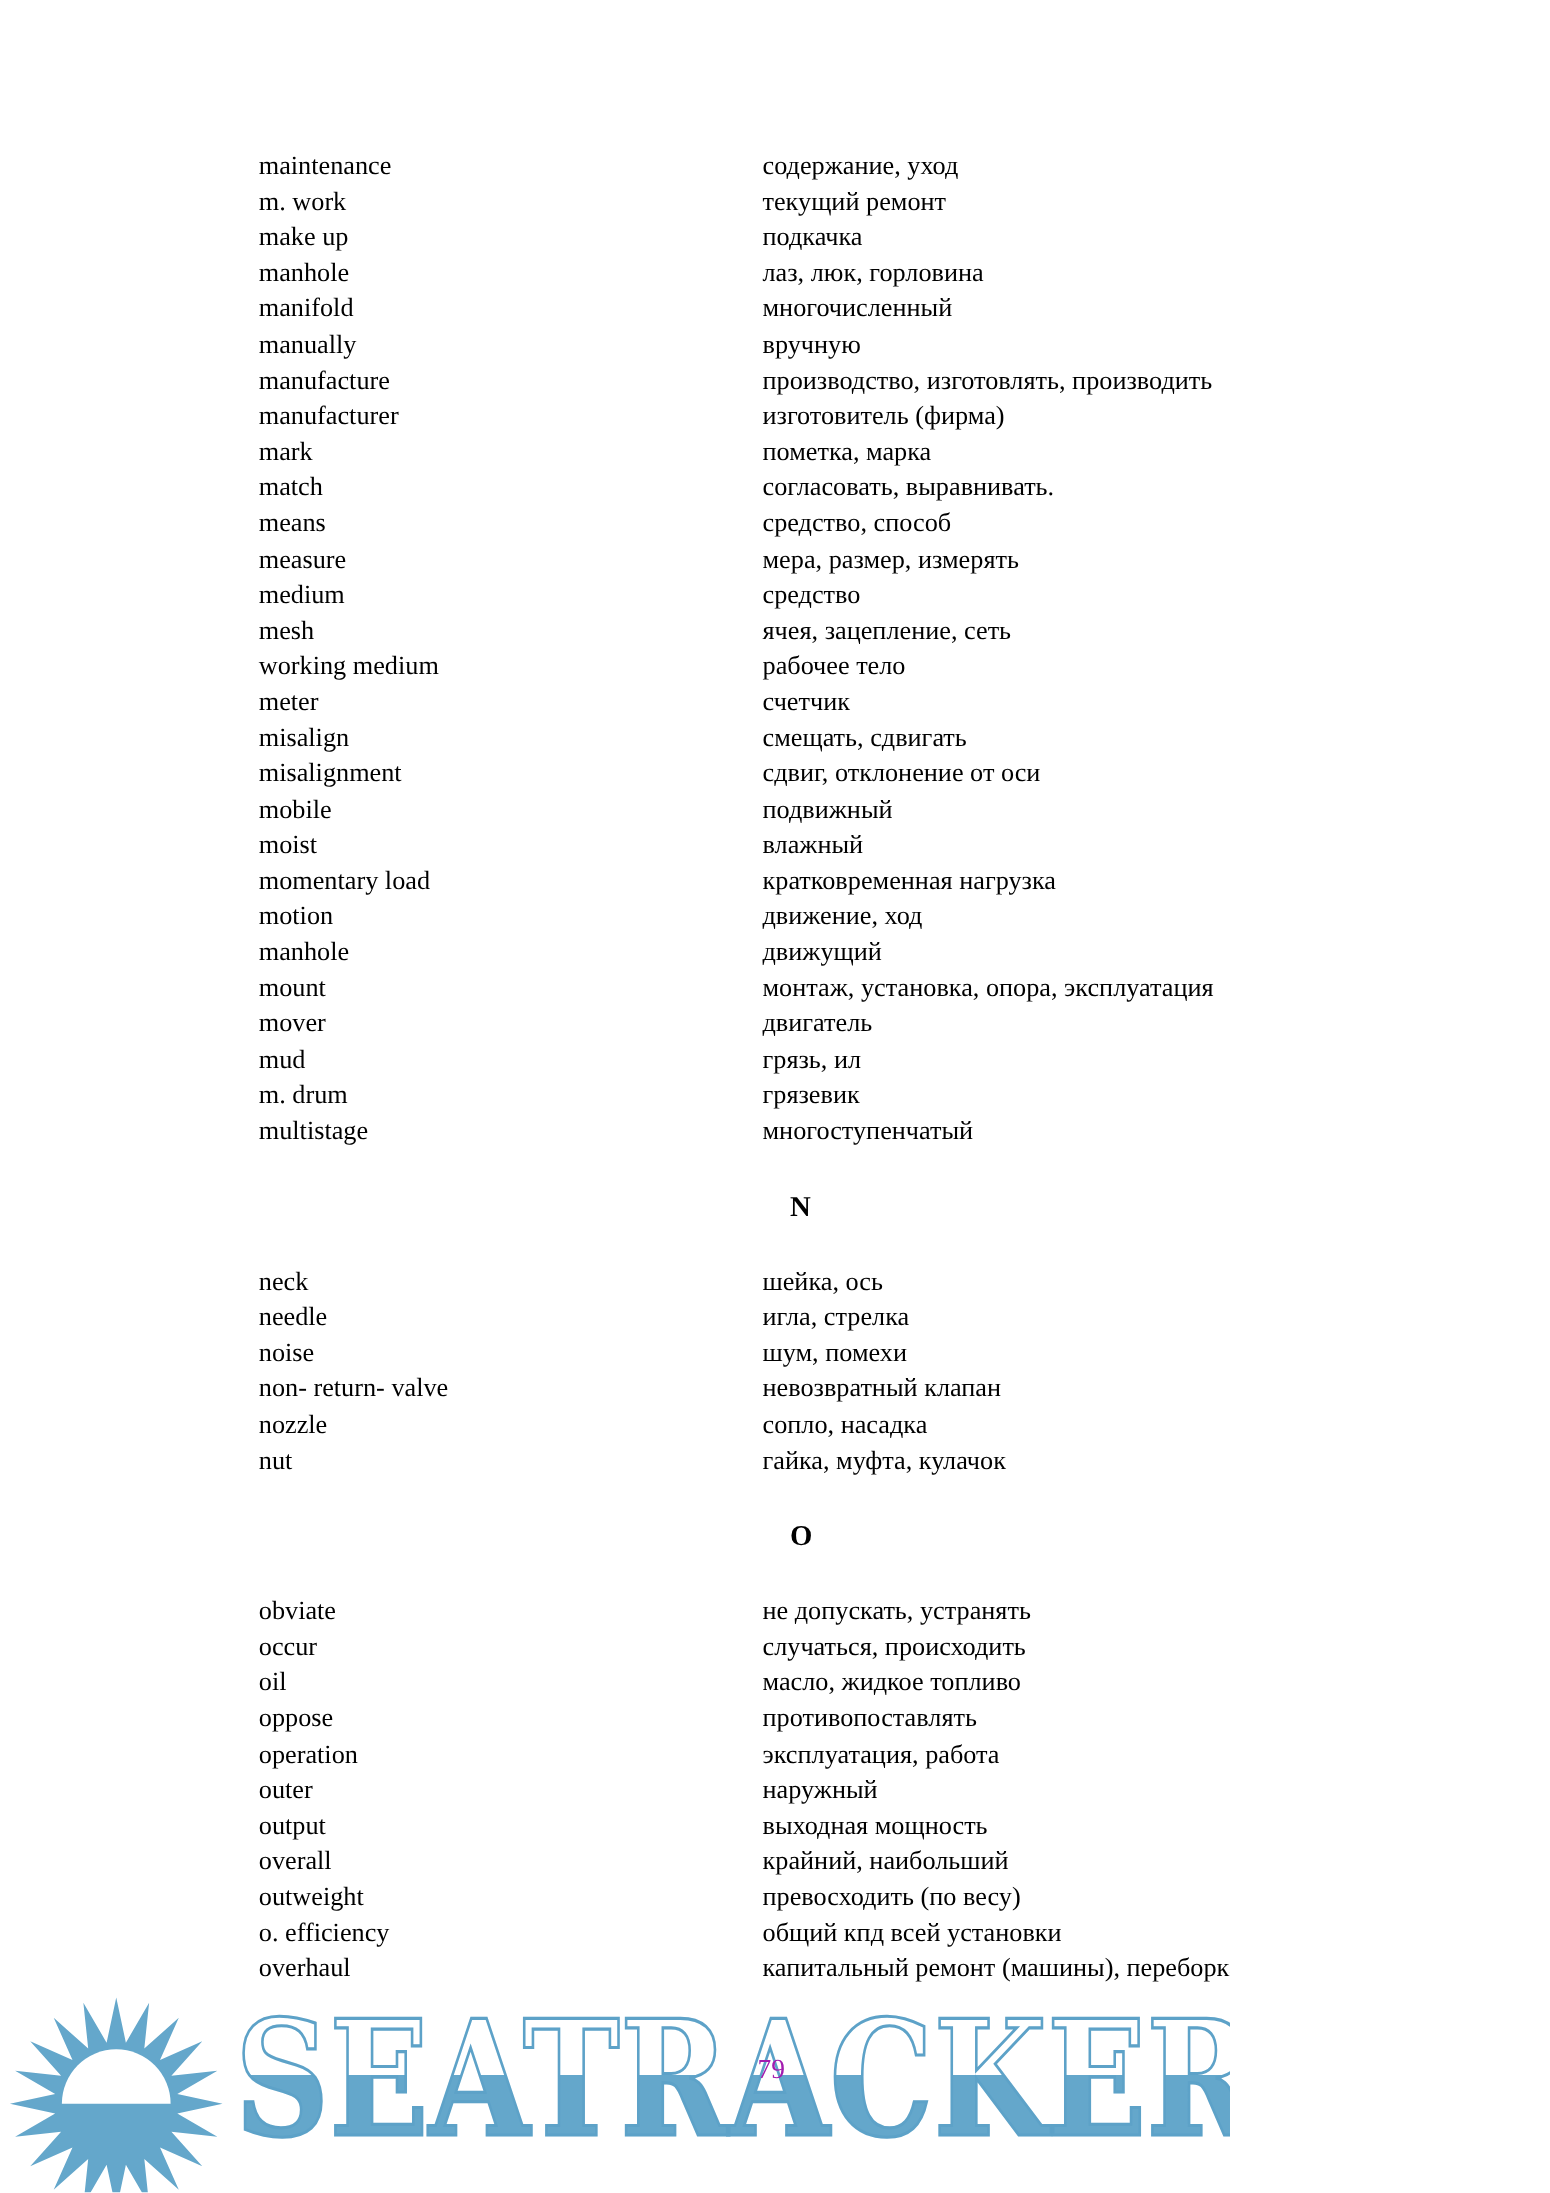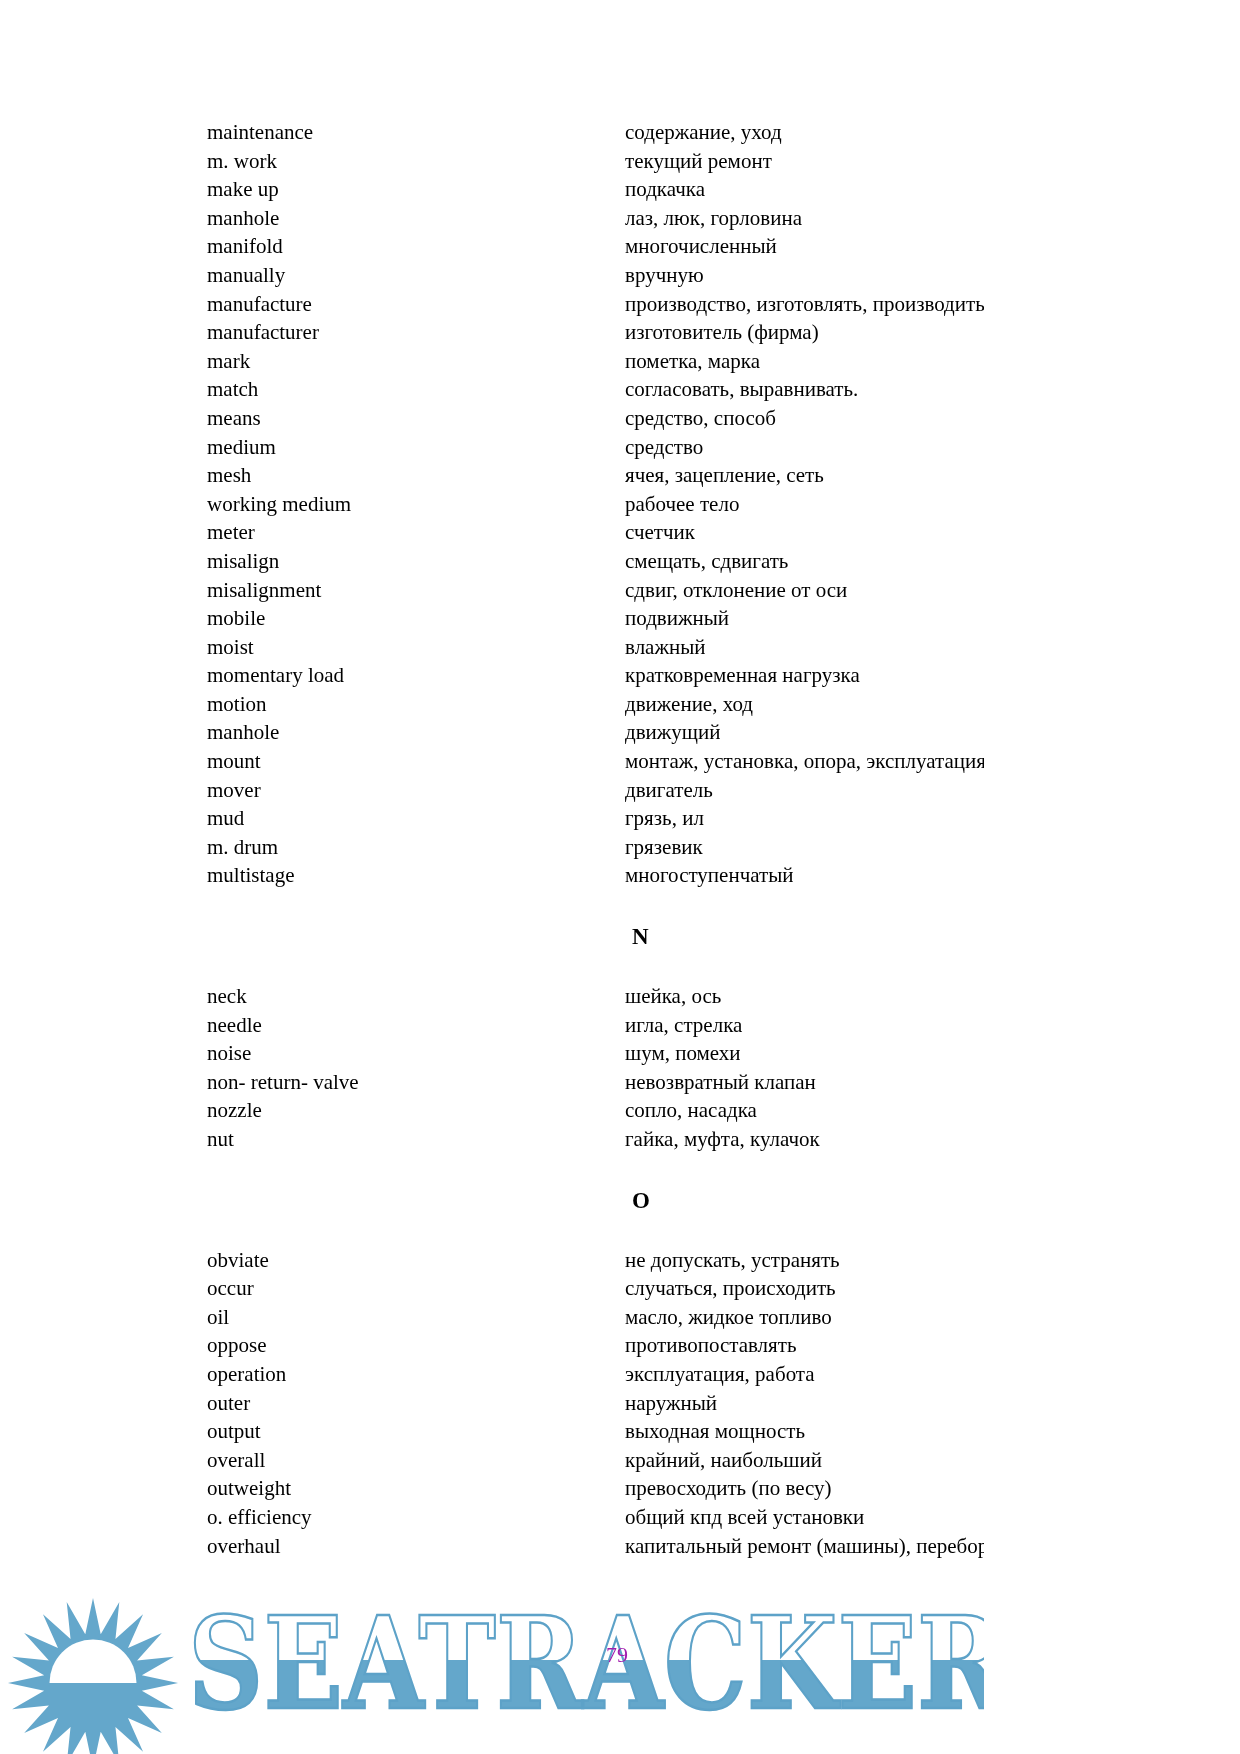--- a/index.html
+++ b/index.html
@@ -36,21 +36,21 @@
     line-height: 28.6px;
     font-size: 21px;
     white-space: nowrap;
   }
   .row .en {
     padding-left: 207px;
     width: 403px;
     flex: 0 0 403px;
     box-sizing: content-box;
   }
-  .row .ru { flex: 1; margin-left: 15px; }
+  .row .ru { flex: 1; }
   .watermark-wrap {
     position: absolute;
     left: 0; top: 0;
     z-index: 1;
   }
   .sun-logo {
     position: absolute;
     left: 4px; top: 1594px;
   }
   .wm-text-svg {
@@ -122,20 +122,24 @@
   <div class="row">
     <span class="en">match</span>
     <span class="ru">согласовать, выравнивать.</span>
   </div>
 
   <div class="row">
     <span class="en">means</span>
     <span class="ru">средство, способ</span>
   </div>
 
+  <div class="row">
+    <span class="en">measure</span>
+    <span class="ru">мера, размер, измерять</span>
+  </div>
 
   <div class="row">
     <span class="en">medium</span>
     <span class="ru">средство</span>
   </div>
 
   <div class="row">
     <span class="en">mesh</span>
     <span class="ru">ячея, зацепление, сеть</span>
   </div>

